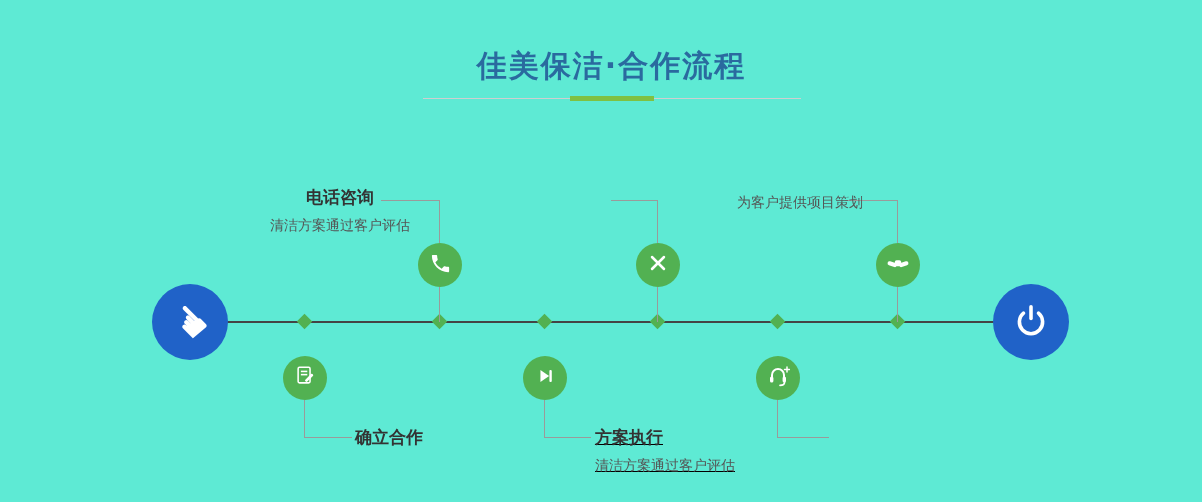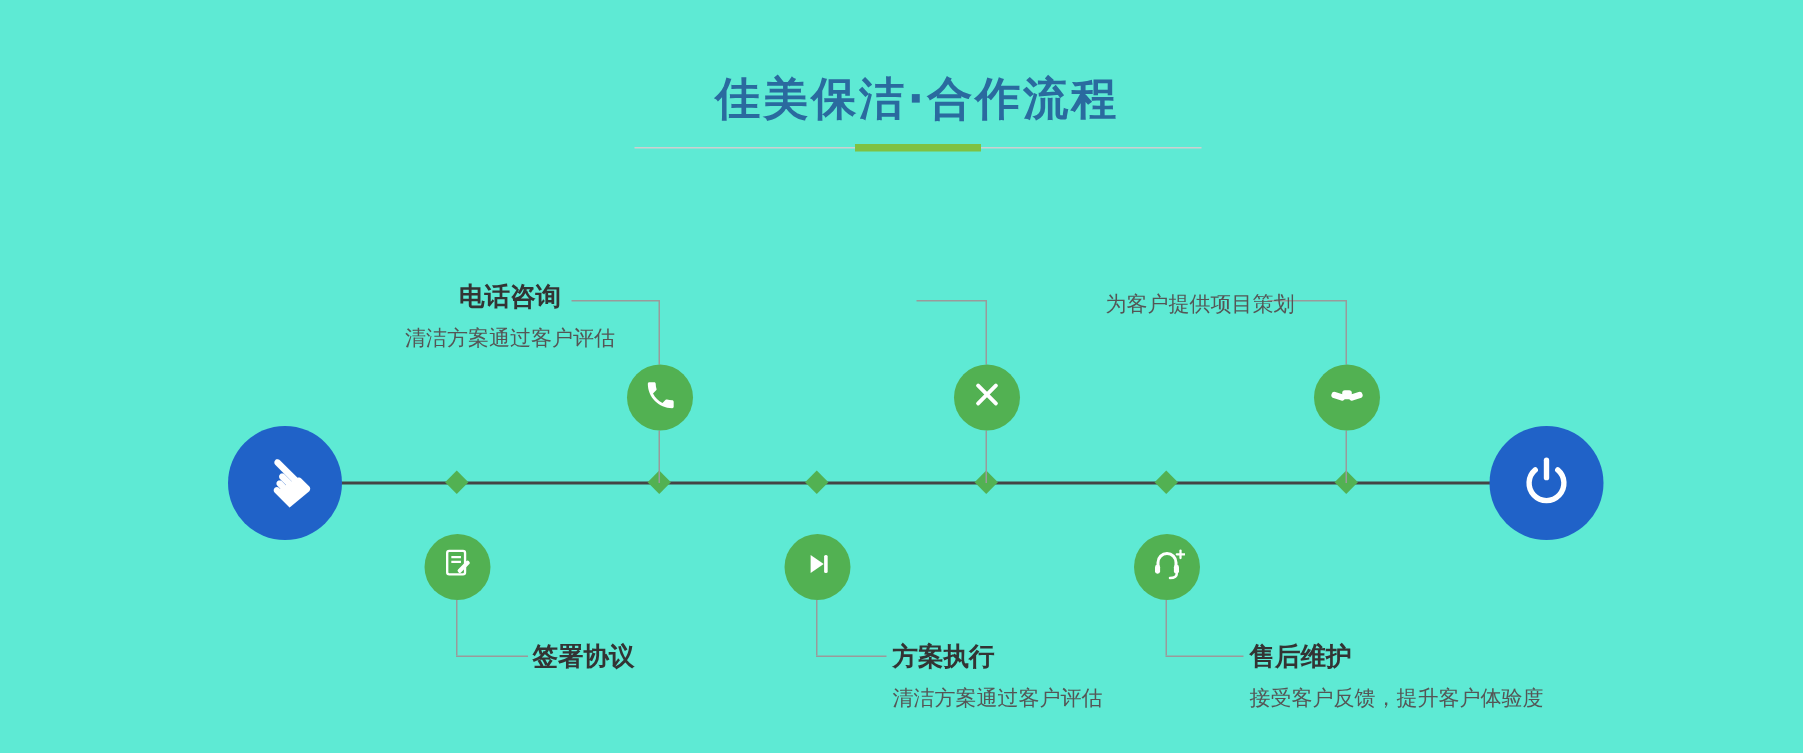--- a/index.html
+++ b/index.html
@@ -148,54 +148,50 @@
         <g fill="none" stroke="#fff" stroke-width="1.7">
           <rect x="4.5" y="2.5" width="13" height="17" rx="1.5"></rect>
           <line x1="7.5" y1="7" x2="14.5" y2="7"></line>
           <line x1="7.5" y1="10.5" x2="14.5" y2="10.5"></line>
         </g>
         <rect x="11" y="12.5" width="11" height="3" rx="1.2" fill="#fff" transform="rotate(-45 16.5 14)"></rect>
       </svg>
     </span>
   </div>
   <div class="step-label bottom-label" style="left:355px;top:426px;width:230px;">
-    <div class="step-title">签署协议</div>
+    <div class="step-title">确立合作</div>
   </div>
 
   <div class="conn" style="left:544px;top:400px;width:1px;height:37px;"></div>
   <div class="conn" style="left:544px;top:437px;width:47px;height:1px;"></div>
   <div class="node-green" style="left:523px;top:356px;">
     <span>
       <svg viewBox="0 0 24 24" width="22" height="22">
         <g fill="#fff">
           <polygon points="7,5.5 16.5,12 7,18.5"></polygon>
           <rect x="16.8" y="5.5" width="2.6" height="13" rx="1.1"></rect>
         </g>
       </svg>
     </span>
   </div>
-  <div class="step-label bottom-label" style="left:595px;top:426px;width:220px;">
+  <div class="step-label bottom-label" style="left:595px;top:426px;width:220px;text-decoration:underline;">
     <div class="step-title">方案执行</div>
     <div class="step-desc">清洁方案通过客户评估</div>
   </div>
 
   <div class="conn" style="left:777px;top:400px;width:1px;height:37px;"></div>
   <div class="conn" style="left:777px;top:437px;width:52px;height:1px;"></div>
   <div class="node-green" style="left:756px;top:356px;">
     <span>
       <svg viewBox="0 0 24 24" width="24" height="24">
         <path d="M6 14 v-3 a6 6 0 0 1 12 0 v3" fill="none" stroke="#fff" stroke-width="2"></path>
         <rect x="4" y="12.5" width="3.4" height="6" rx="1.6" fill="#fff"></rect>
         <rect x="16.6" y="12.5" width="3.4" height="6" rx="1.6" fill="#fff"></rect>
         <path d="M18.5 18.5 c0 2 -2.2 2.8 -4.5 2.8" fill="none" stroke="#fff" stroke-width="1.7" stroke-linecap="round"></path>
         <g stroke="#fff" stroke-width="1.5" stroke-linecap="round">
           <line x1="21" y1="3" x2="21" y2="8"></line>
           <line x1="18.5" y1="5.5" x2="23.5" y2="5.5"></line>
         </g>
       </svg>
     </span>
   </div>
-  <div class="step-label bottom-label" style="left:833px;top:426px;width:260px;">
-    <div class="step-title">售后维护</div>
-    <div class="step-desc">接受客户反馈，提升客户体验度</div>
-  </div>
 
 </div>
 
 </body></html>

